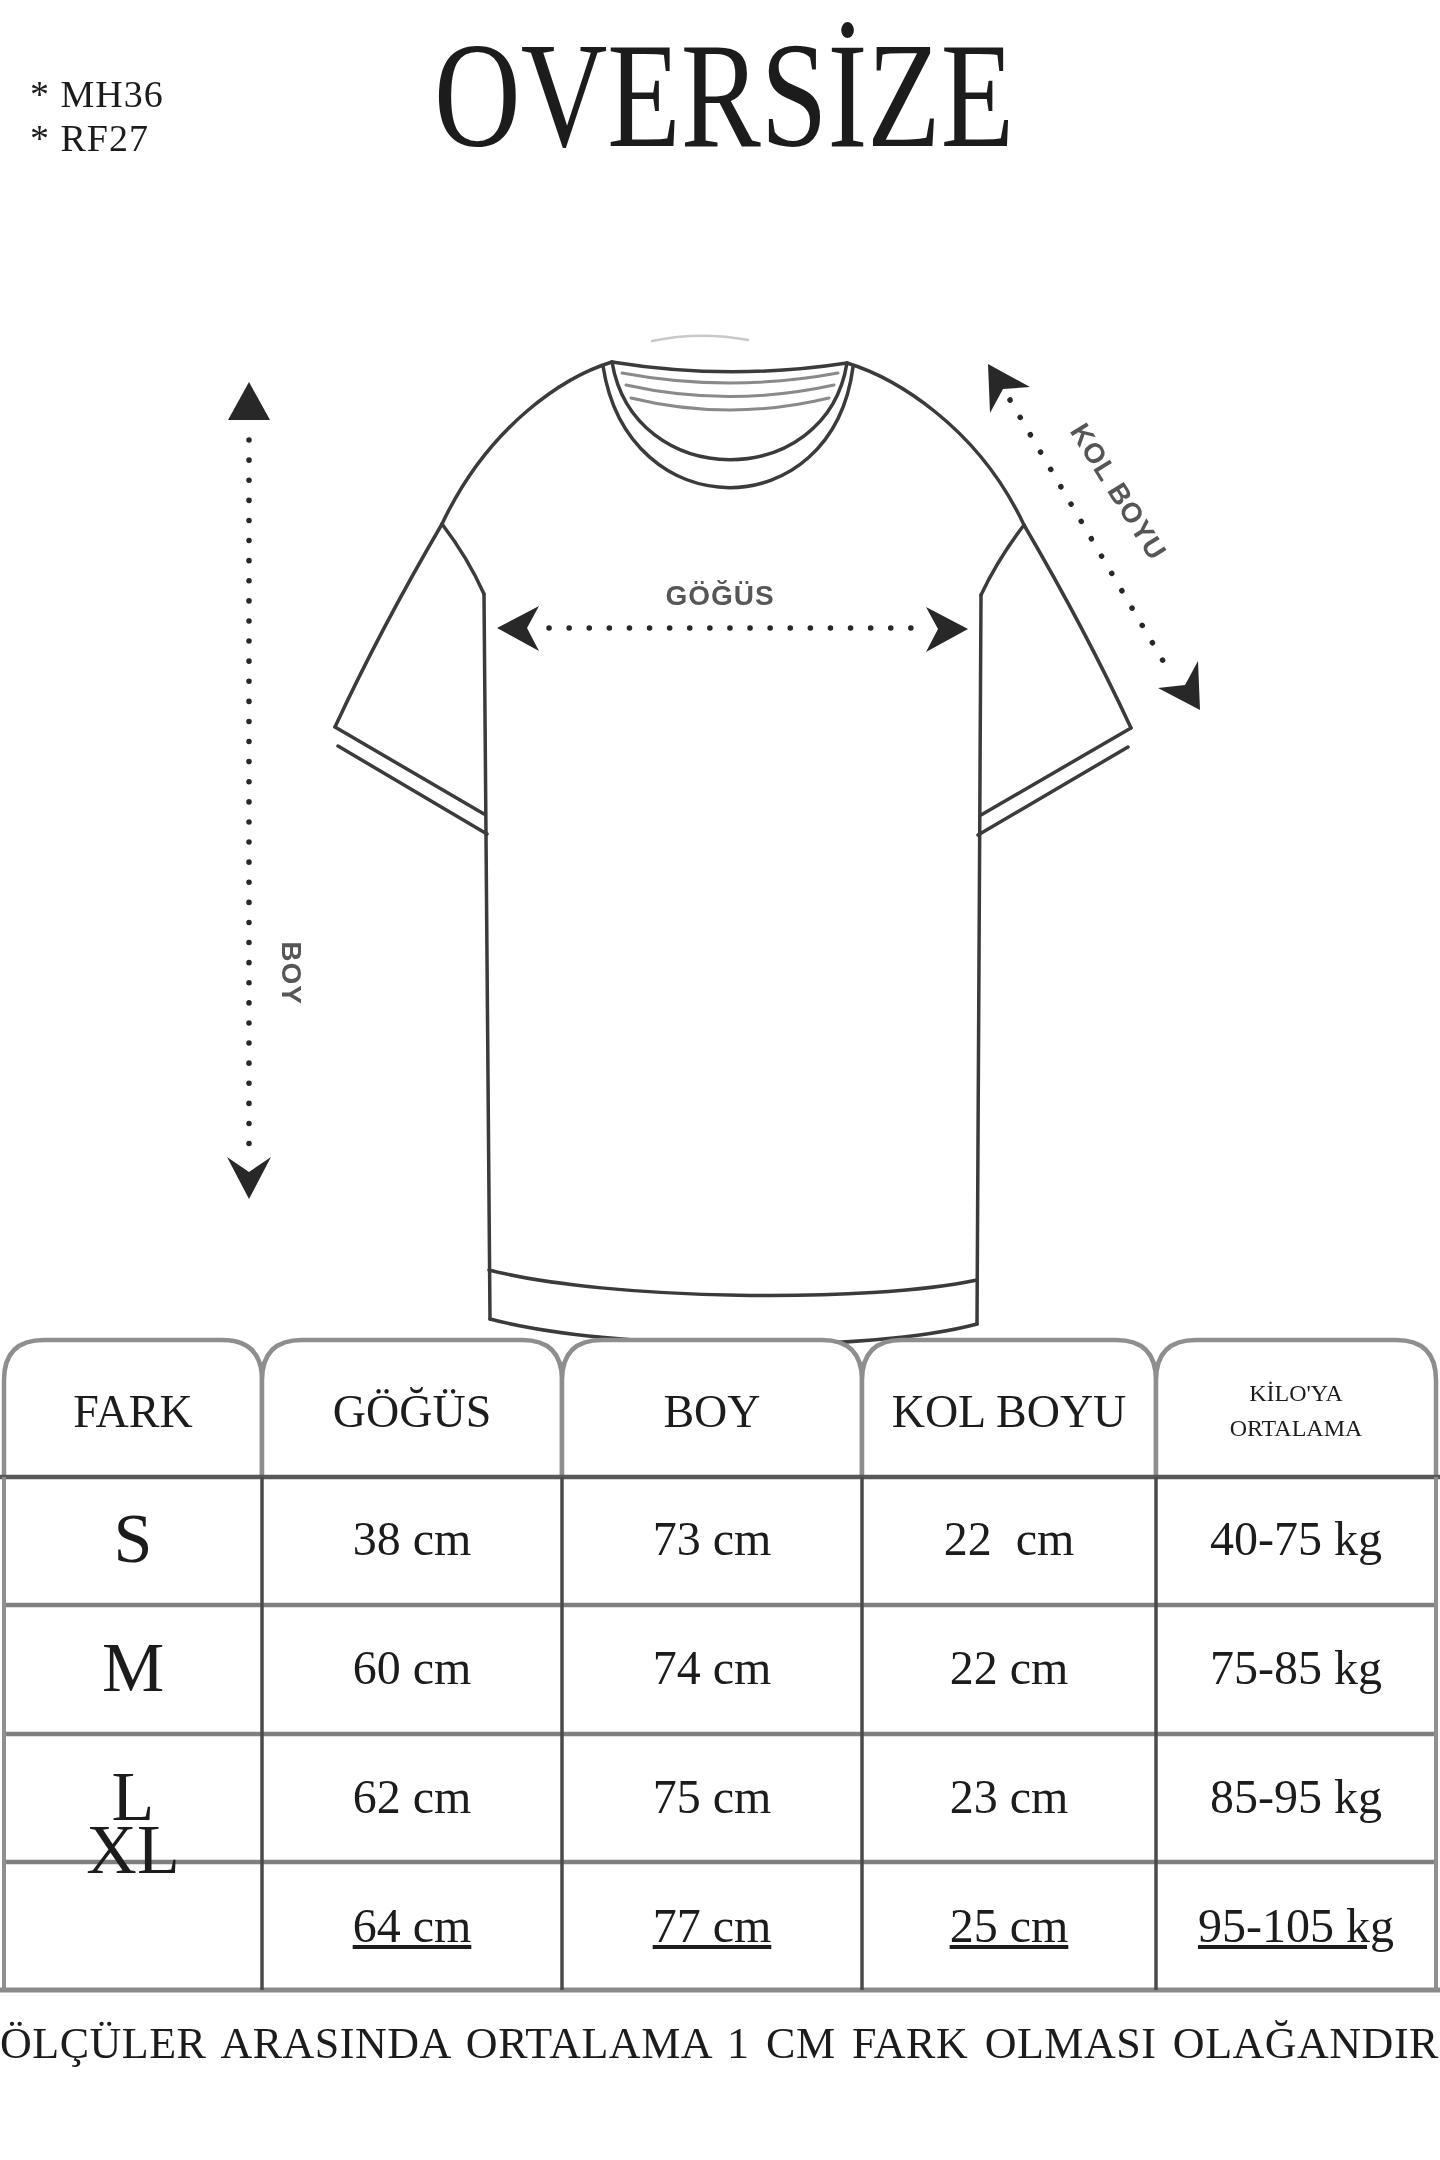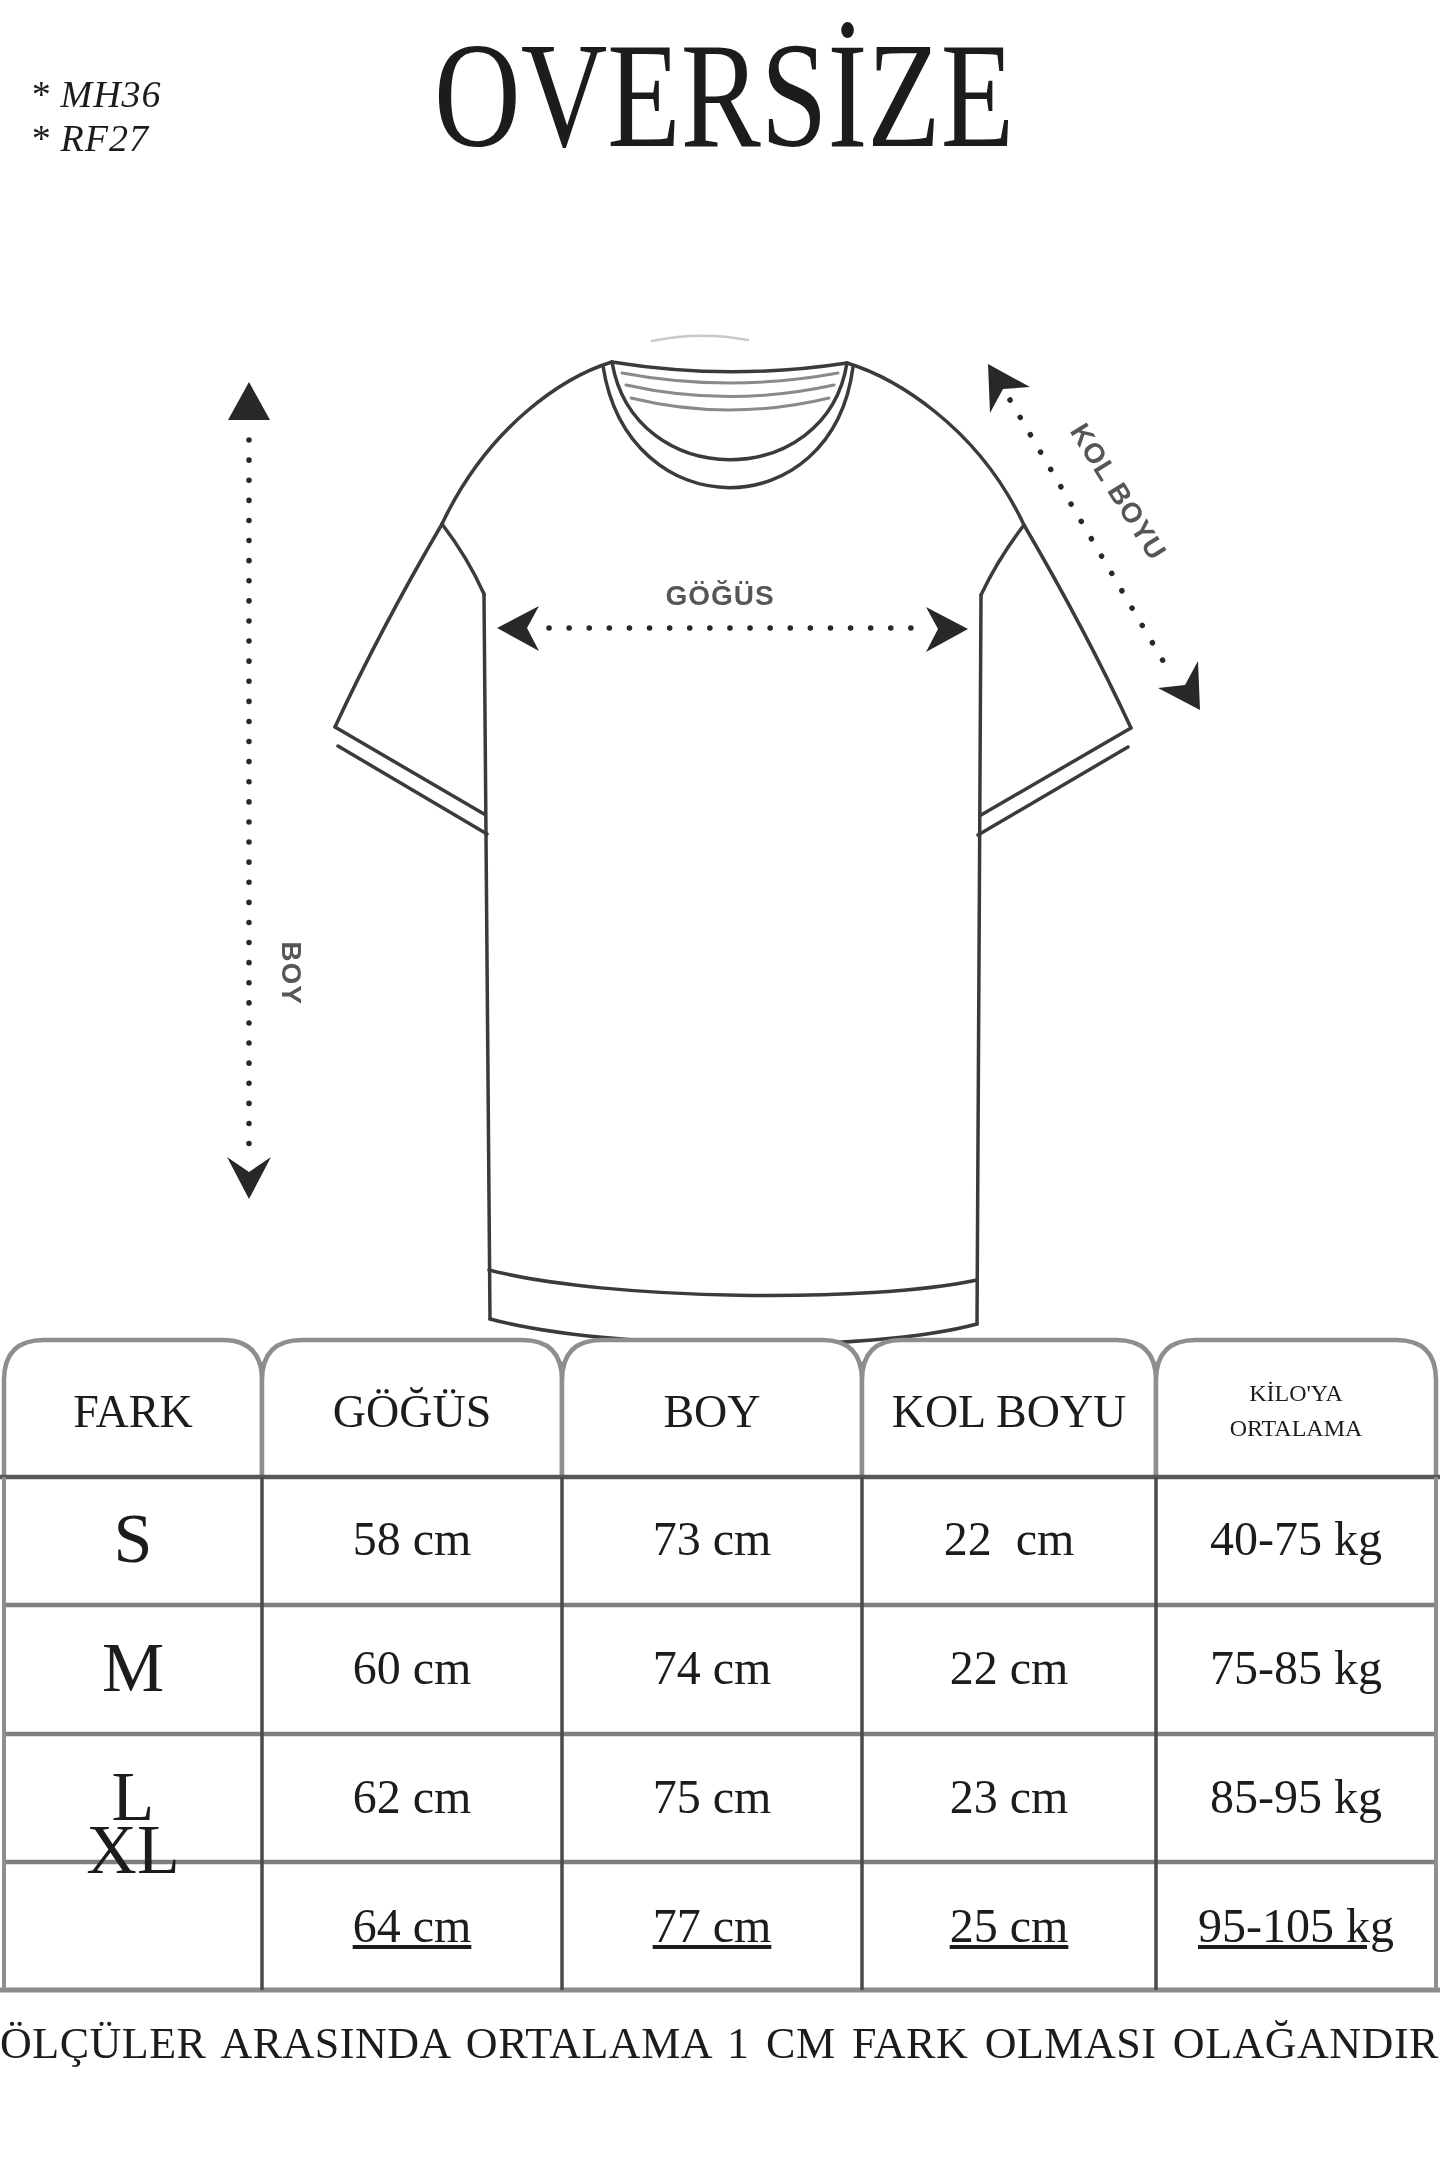--- a/index.html
+++ b/index.html
@@ -2,21 +2,21 @@
 <html><head>
 <meta charset="utf-8">
 <style>
   html,body{margin:0;padding:0;}
   body{
     width:1440px;height:2160px;position:relative;background:#ffffff;
     font-family:"Liberation Serif", serif;color:#1c1c1c;overflow:hidden;
   }
   .abs{position:absolute;}
   
-  #codes{left:30px;top:72px;font-size:38px;line-height:44px;letter-spacing:1px;font-style:italic;}
+  #codes{left:30px;top:72px;font-size:38px;line-height:44px;letter-spacing:1px;}
   
   #title{
     left:0;top:20px;width:1440px;text-align:center;
     font-size:150px;line-height:150px;letter-spacing:0px;
     transform:scaleX(0.80);transform-origin:740px center;white-space:nowrap;
   }
   
   #diagram-svg{left:0;top:0;width:1440px;height:2160px;}
   
   .measure-label{
@@ -131,21 +131,21 @@
 <div class="abs th c1 hdr">FARK</div>
 <div class="abs th c2 hdr">GÖĞÜS</div>
 <div class="abs th c3 hdr">BOY</div>
 <div class="abs th c4 hdr">KOL BOYU</div>
 <div class="abs th-small c5 hdr5">
   <div>KİLO'YA</div>
   <div>ORTALAMA</div>
 </div>
 
 <div class="abs td-size c1 rowS">S</div>
-<div class="abs td-val  c2 rowS-v">58 cm</div>
+<div class="abs td-val  c2 rowS-v">38 cm</div>
 <div class="abs td-val  c3 rowS-v">73 cm</div>
 <div class="abs td-val  c4 rowS-v">22  cm</div>
 <div class="abs td-val  c5 rowS-v">40-75 kg</div>
 
 <div class="abs td-size c1 rowM">M</div>
 <div class="abs td-val  c2 rowM-v">60 cm</div>
 <div class="abs td-val  c3 rowM-v">74 cm</div>
 <div class="abs td-val  c4 rowM-v">22 cm</div>
 <div class="abs td-val  c5 rowM-v">75-85 kg</div>
 

